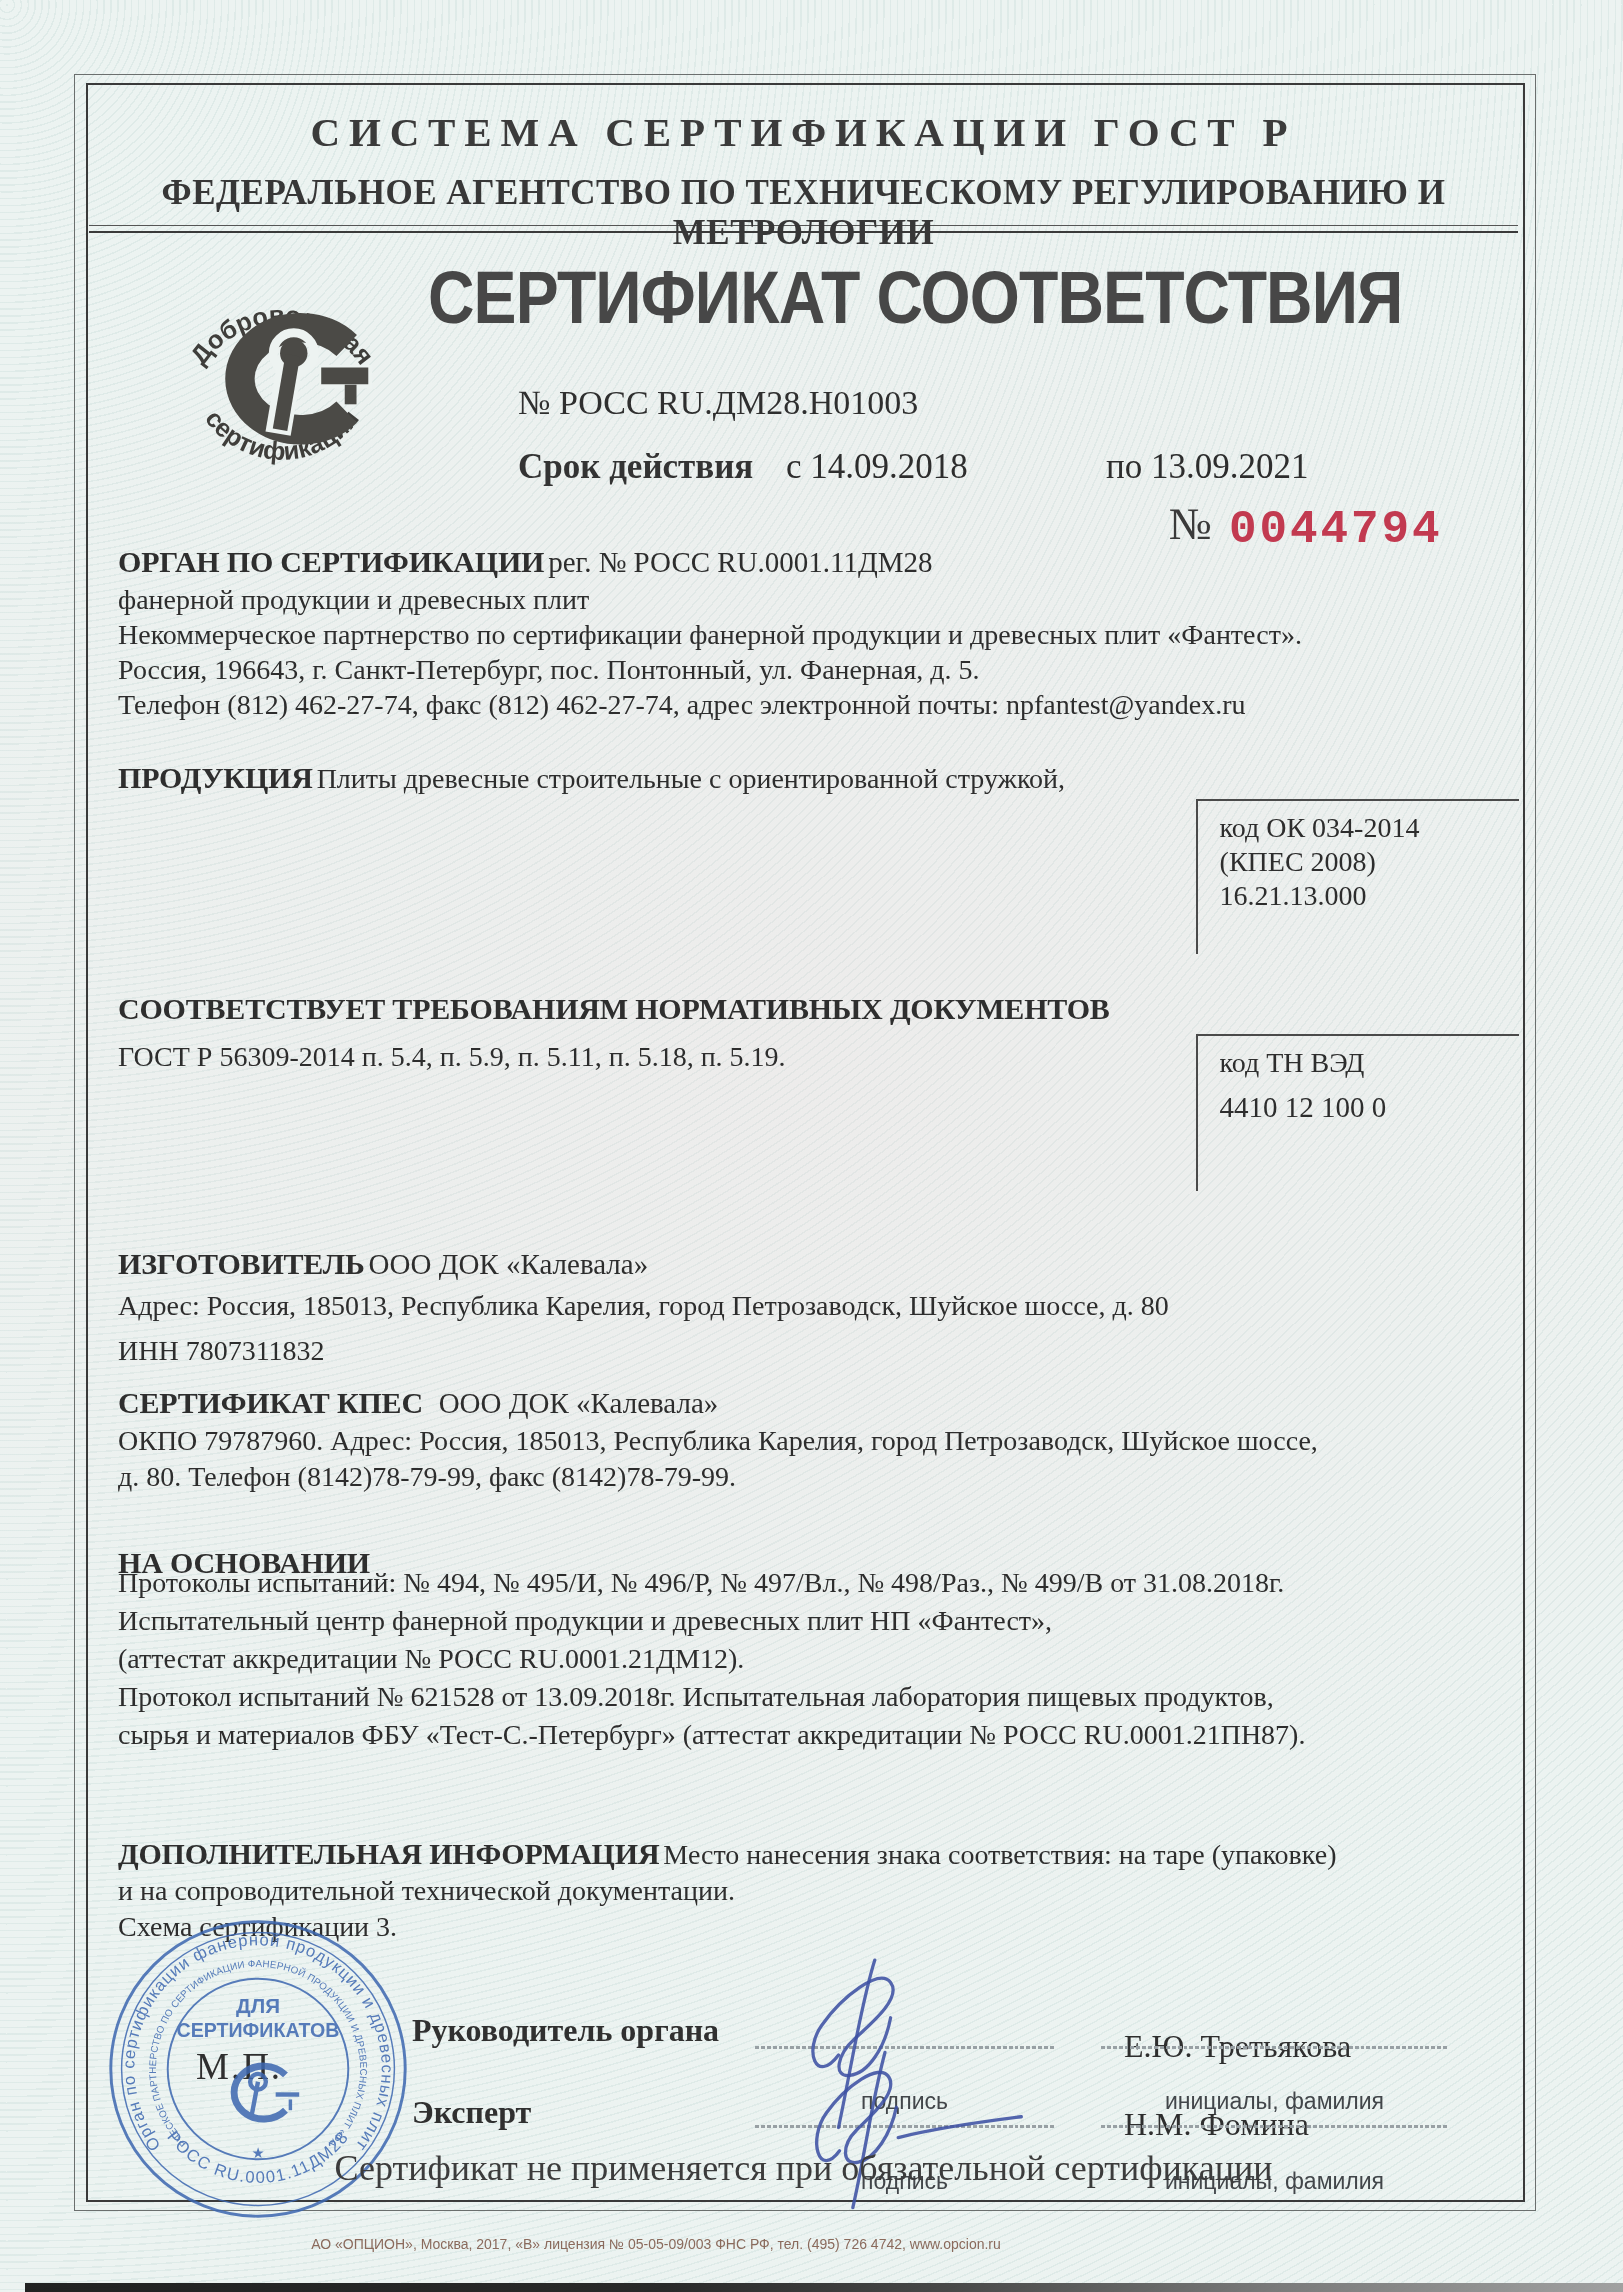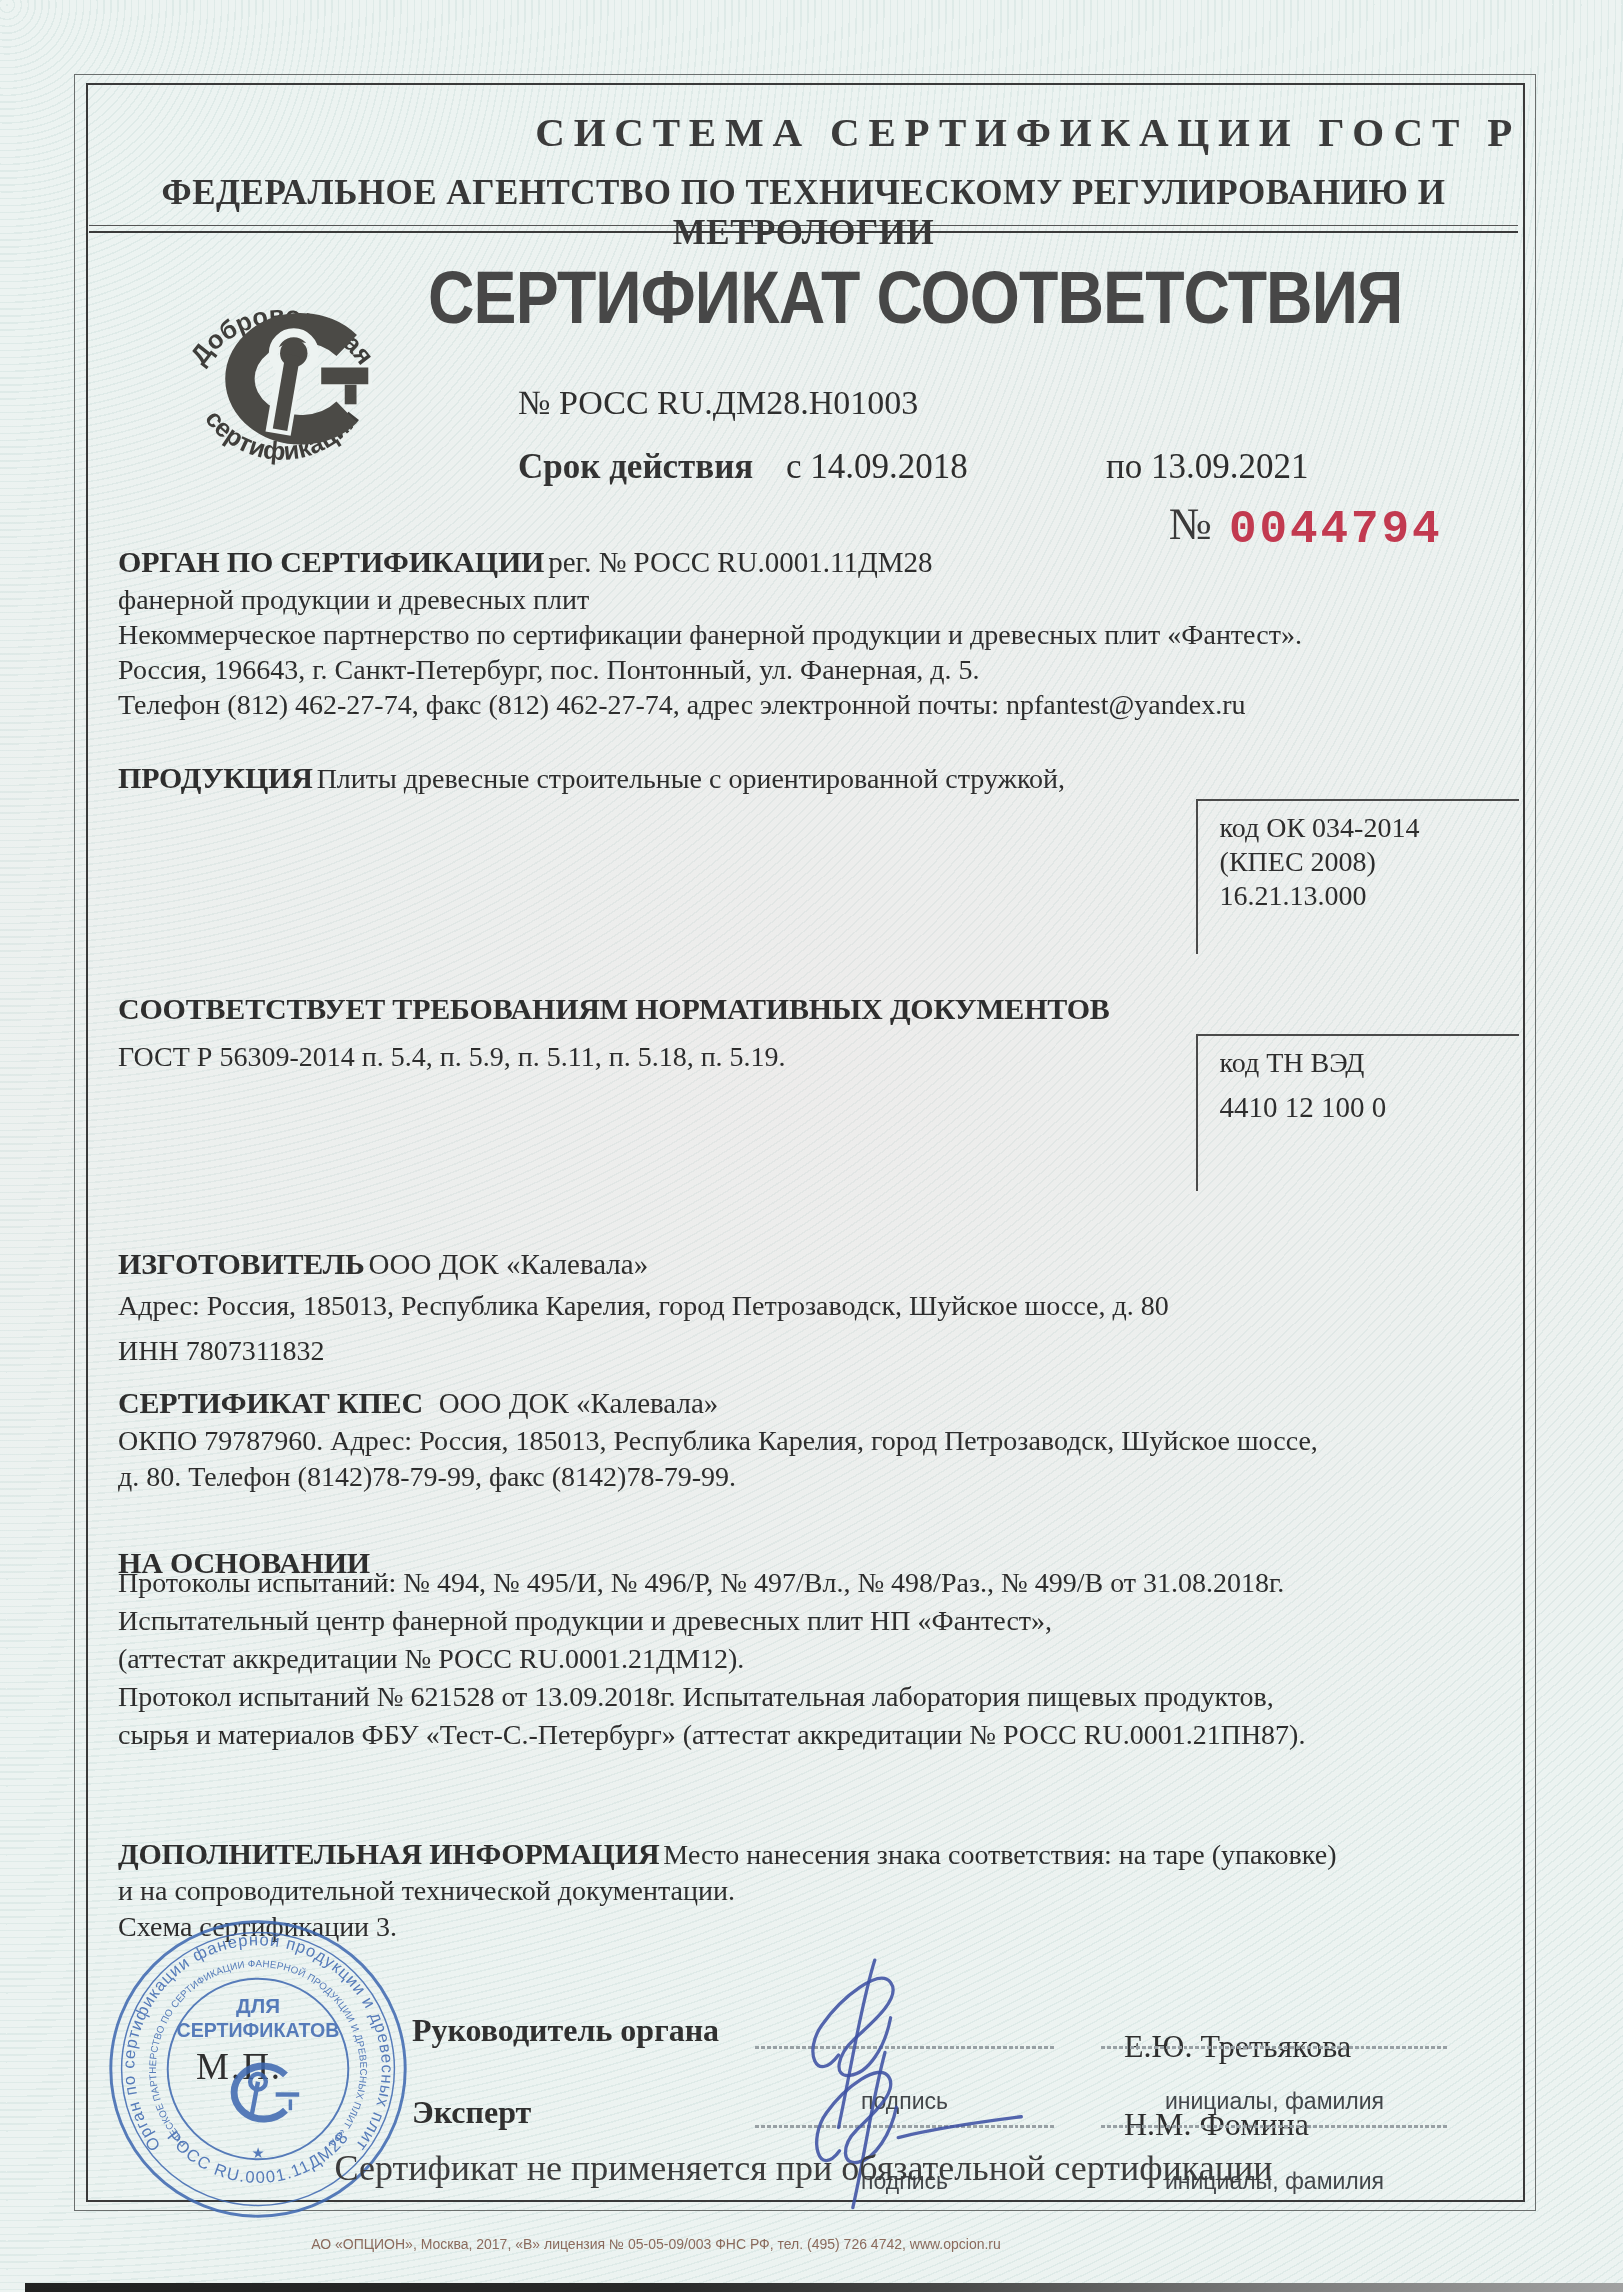--- a/index.html
+++ b/index.html
@@ -12,21 +12,21 @@
     font-family:"Liberation Serif","DejaVu Serif",serif;
     color:#2d2d2d;
   }
   .abs{position:absolute;}
   
   .outer-rule{left:74px; top:74px; width:1460px; height:2135px; border:1px solid #6b6f6e;}
   .main-frame{left:86px; top:83px; width:1435px; height:2115px; border:2.9px solid #3a3a3a;}
   .hdr-sep-thin{left:89px; top:225px; width:1429px; height:0; border-top:1px solid #555;}
   .hdr-sep-thick{left:89px; top:231px; width:1429px; height:0; border-top:2.9px solid #3a3a3a;}
   
-  .sys-title{left:86px; top:108px; width:1435px; text-align:right; font-size:41px; font-weight:bold; letter-spacing:8.8px; color:#3b3b3b;}
+  .sys-title{left:86px; top:108px; width:1435px; text-align:center; font-size:41px; font-weight:bold; letter-spacing:8.8px; color:#3b3b3b;}
   .agency-title{left:86px; top:173px; width:1435px; text-align:center; font-size:35px; font-weight:bold; letter-spacing:0.5px; color:#373737;}
   .cert-title{left:428px; top:255px; font-family:"Liberation Sans","DejaVu Sans",sans-serif; font-size:74px; font-weight:bold; letter-spacing:-1px; color:#474747; transform:scaleX(0.87); transform-origin:left top; white-space:nowrap;}
   .cert-no{left:518px; top:384px; font-size:34px; color:#2f2f2f;}
   .validity-label{left:518px; top:447px; font-size:35px; font-weight:bold; color:#333;}
   .validity-from{left:786px; top:447px; font-size:35px;}
   .validity-to{left:1106px; top:447px; font-size:35px;}
   .blank-no-sym{left:1169px; top:498px; font-size:45px; color:#3a3a3a;}
   .blank-no{left:1229px; top:504px; font-family:"Liberation Mono","DejaVu Sans Mono",monospace; font-size:46px; letter-spacing:2.9px; color:#c23a50; font-weight:bold;}
   
   .h{font-weight:bold; font-size:30px; letter-spacing:-0.2px; color:#2e2e2e;}

